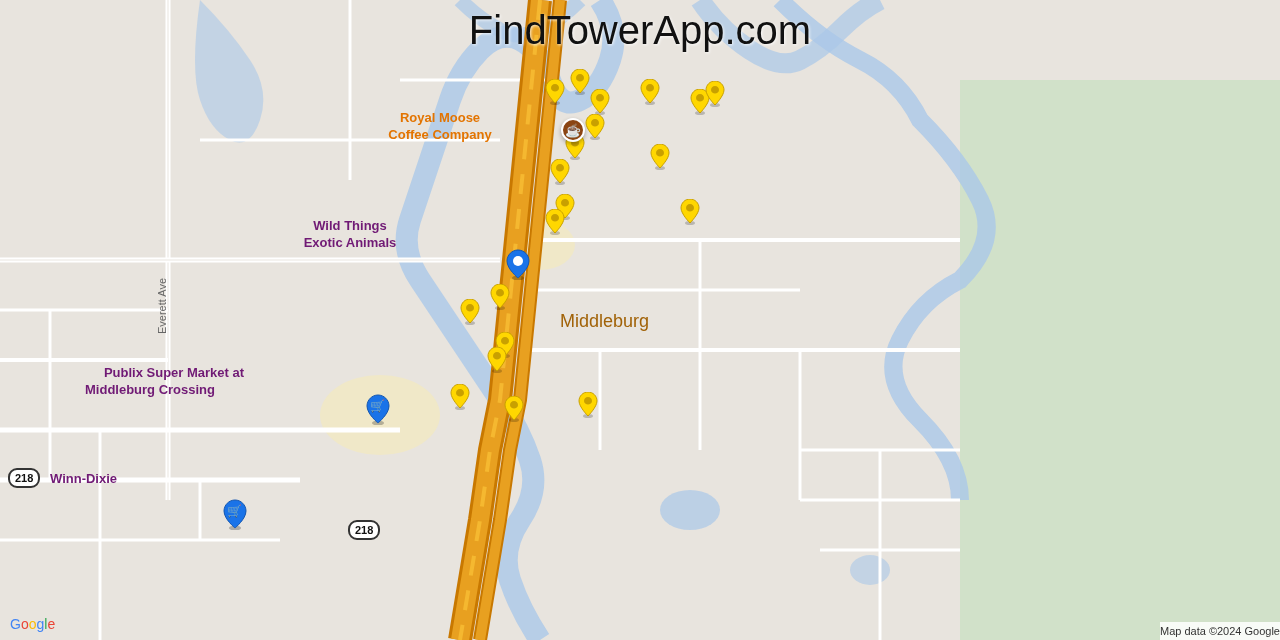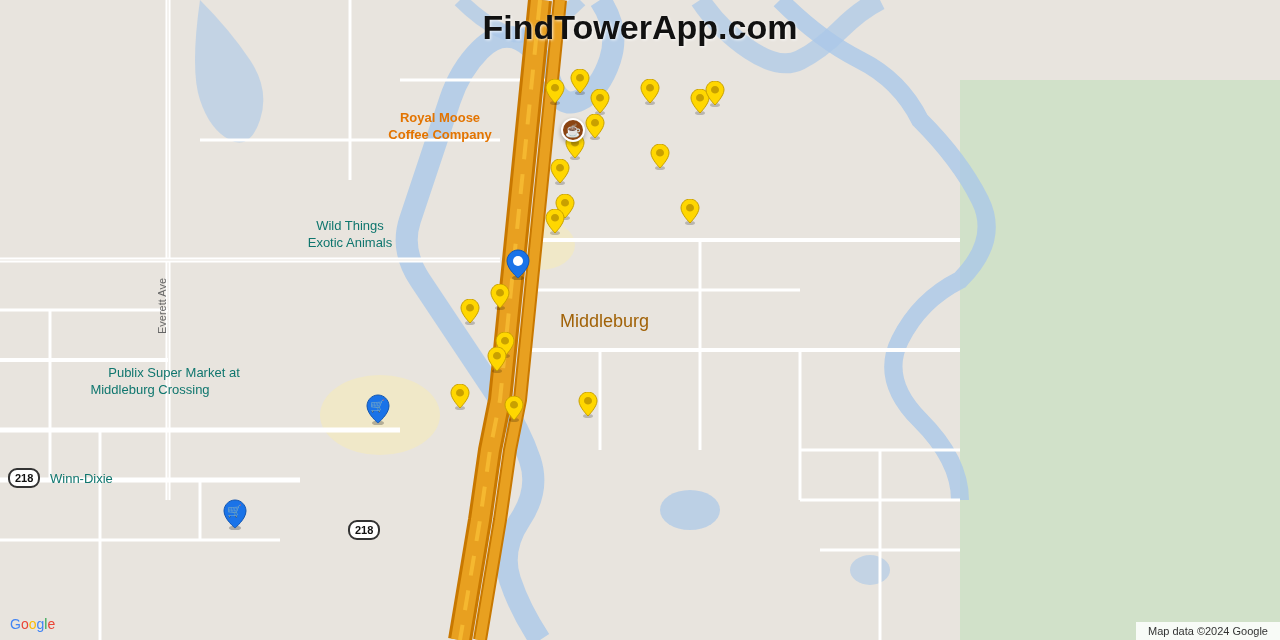--- a/index.html
+++ b/index.html
@@ -19,40 +19,40 @@
       top: 0; left: 0;
       width: 100%; height: 100%;
     }
 
     
     .site-title {
       position: absolute;
       top: 8px;
       left: 50%;
       transform: translateX(-50%);
-      font-size: 34px;
-      font-weight: 700;
+      font-size: 40px;
+      font-weight: 400;
       color: #111;
       white-space: nowrap;
       z-index: 10;
       text-shadow: 1px 1px 3px rgba(255,255,255,0.8);
     }
 
     
     .place-label {
       position: absolute;
       z-index: 5;
       font-size: 13px;
       line-height: 1.3;
       text-align: center;
     }
 
     .place-label.blue {
-      color: #0f766e;
-      font-weight: 400;
+      color: #701a75;
+      font-weight: 700;
     }
 
     .place-label.orange {
       color: #e37400;
       font-weight: 600;
     }
 
     .place-label.dark {
       color: #a16207;
       font-size: 18px;
@@ -82,21 +82,21 @@
       height: 32px;
       transform: translate(-50%, -100%);
     }
 
     
     .map-attribution {
       position: absolute;
       bottom: 0;
       right: 0;
       background: rgba(255,255,255,0.85);
-      padding: 3px 12px;
+      padding: 3px 0;
       font-size: 11px;
       color: #333;
       z-index: 10;
     }
 
     .google-logo {
       position: absolute;
       bottom: 8px;
       left: 10px;
       z-index: 10;

